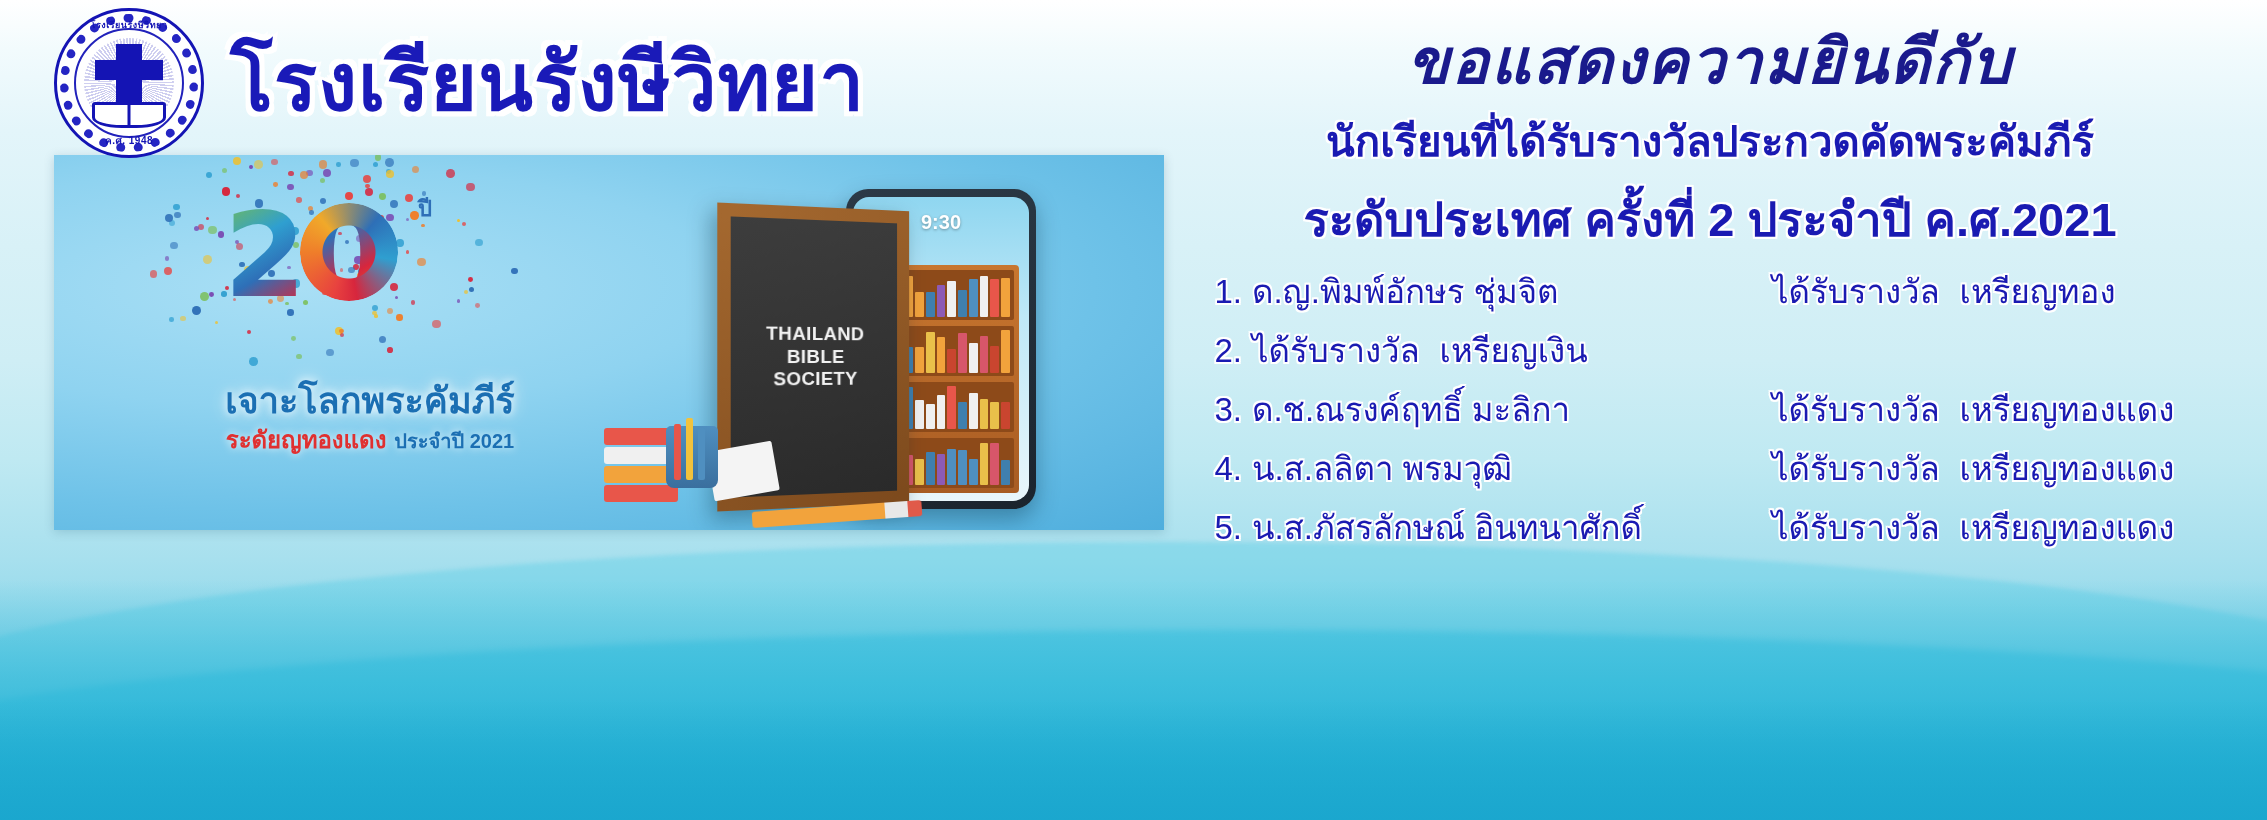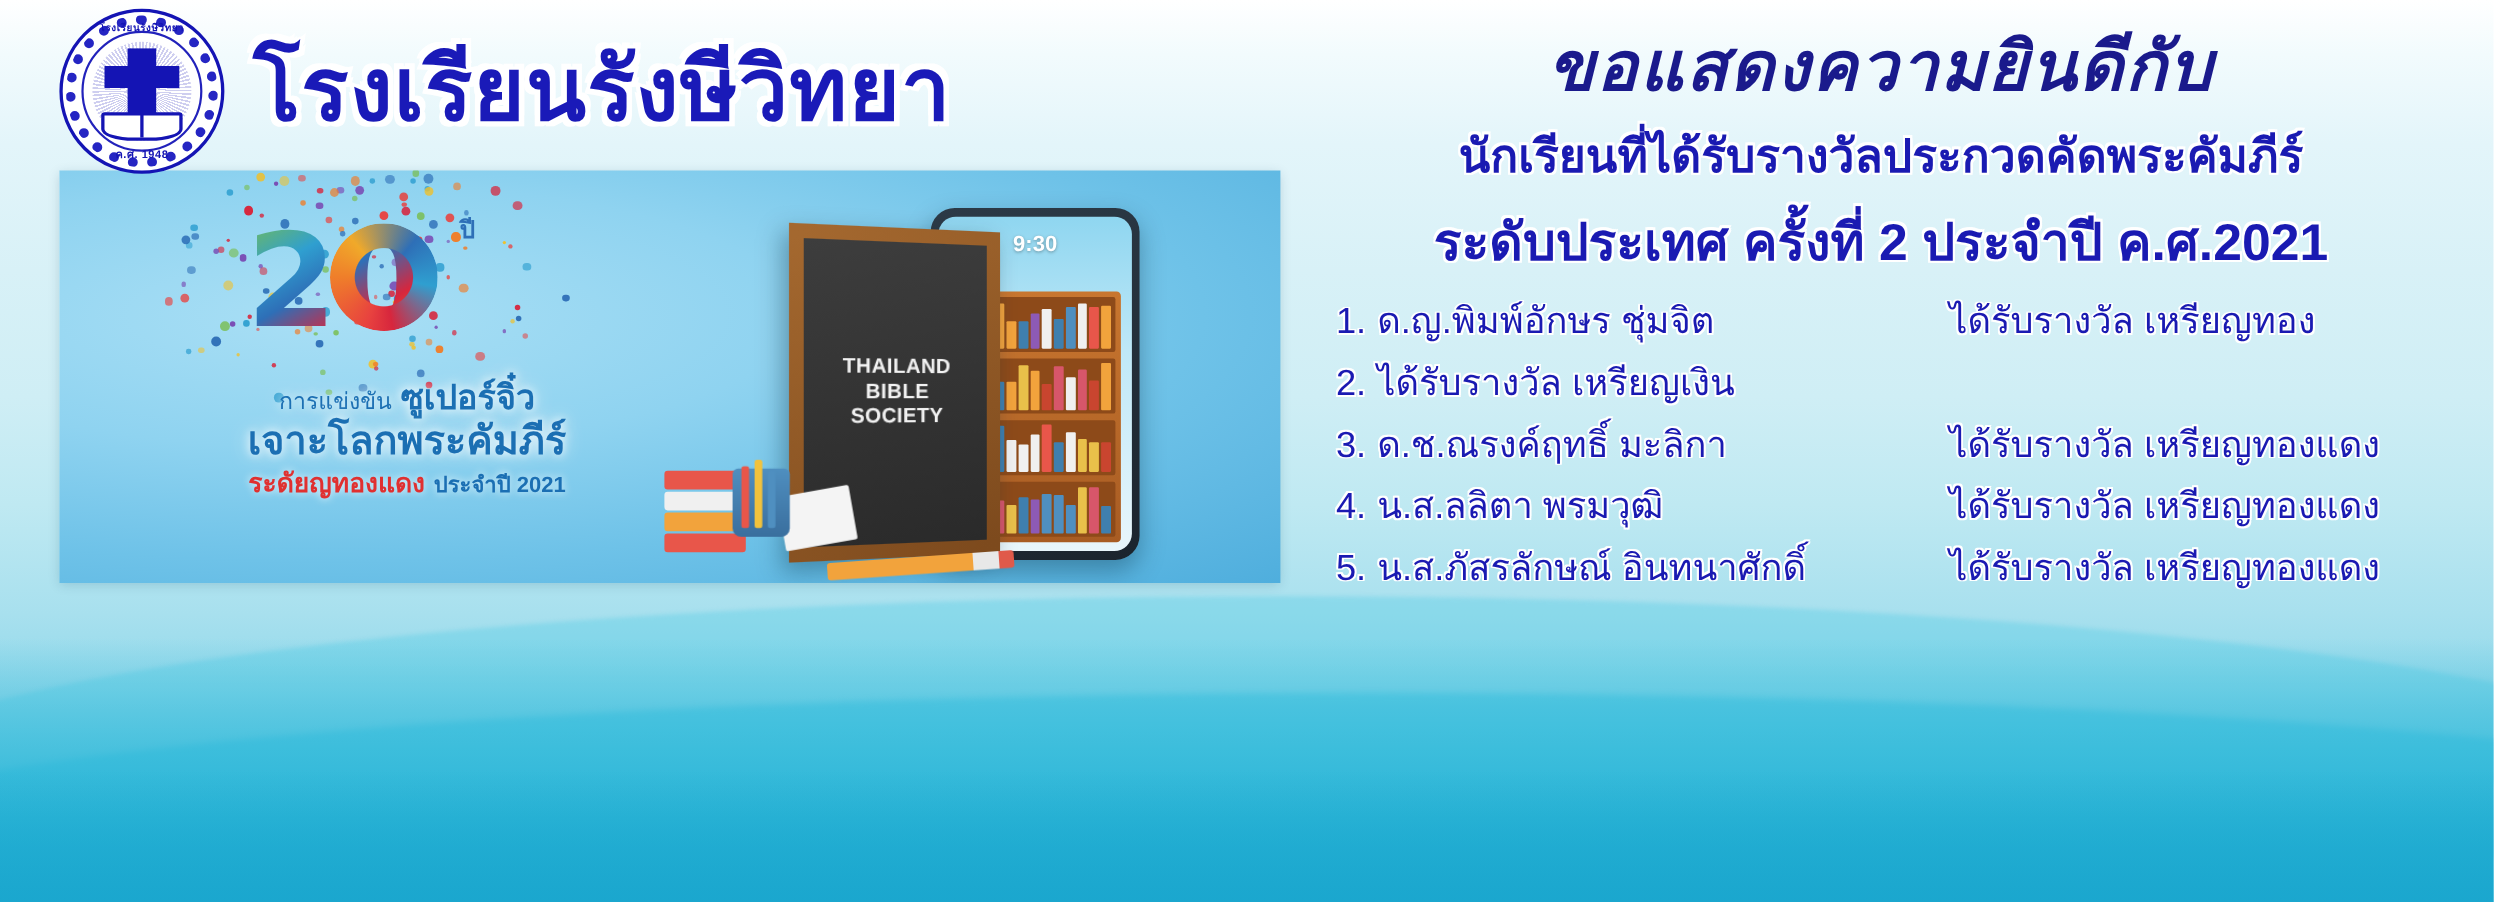--- a/index.html
+++ b/index.html
@@ -451,21 +451,21 @@
   .award-idx {
     width: 44px;
     flex: 0 0 44px;
     text-align: right;
     padding-right: 10px;
   }
   .award-name {
     flex: 0 0 520px;
     white-space: nowrap;
   }
-  .award-prize { white-space: nowrap; }
+  .award-prize { white-space: nowrap; font-family: Liberation Mono, monospace; }
 </style>
 </head>
 <body>
 
 <div class="banner">
 
   <div class="wave-curve"></div>
   <div class="wave-curve2"></div>
   <div class="wave-band wave-1"></div>
   <div class="wave-band wave-2"></div>
@@ -639,23 +639,20 @@
           <span style="left: 299.789px; top: 100.52px; width: 8.80683px; height: 8.80683px; background: rgb(122, 79, 181); opacity: 0.92;"></span>
         </div>
 
       <div class="logo20">
         <div class="two20">20</div>
         <div class="ring20"></div>
         <div class="pee-mark">ปี</div>
       </div>
 
       <div class="poster-title">
-        <div class="pt-line1">
-          <span class="small">การแข่งขัน</span><span>ซูเปอร์จิ๋ว</span>
-        </div>
         <div class="pt-line2">เจาะโลกพระคัมภีร์</div>
         <div class="pt-line3">
           <span>ระดัยญทองแดง</span><span class="yr">ประจำปี 2021</span>
         </div>
       </div>
     </div>
 
     <div class="poster-right">
 
       <div class="phone">

